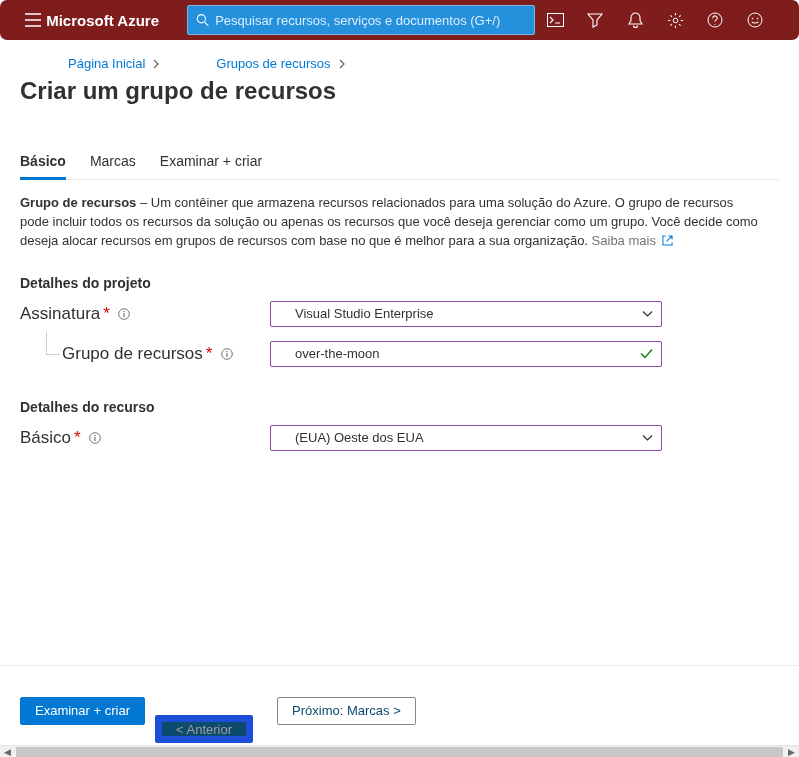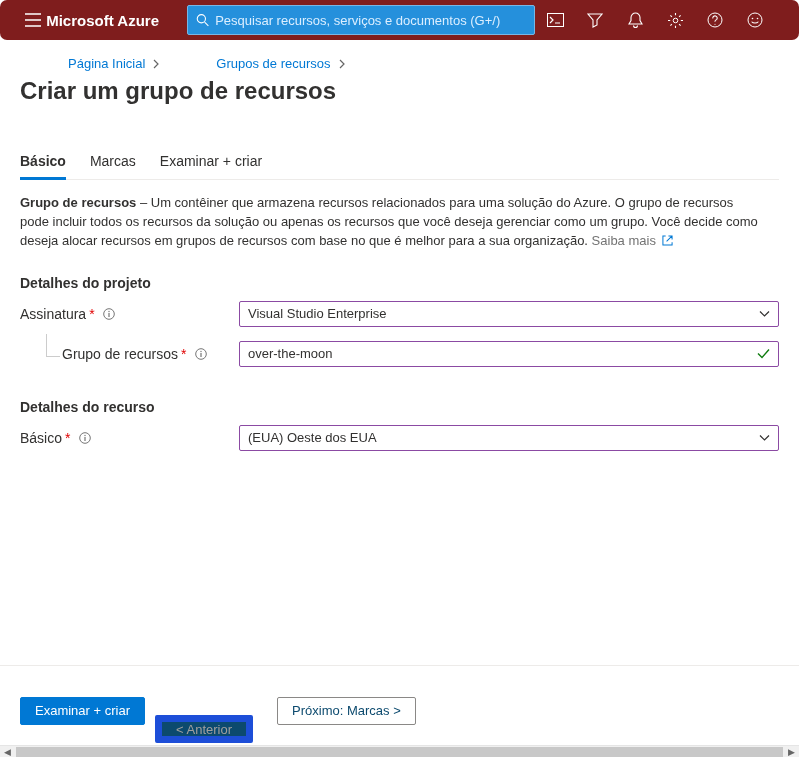--- a/index.html
+++ b/index.html
@@ -143,21 +143,21 @@
       margin-bottom: 10px;
       margin-top: 10px;
     }
     .form-row {
       display: flex;
       align-items: center;
       margin-bottom: 8px;
     }
     .form-label {
       width: 250px;
-      font-size: 14px;
+      font-size: 17px;
       display: flex;
       align-items: center;
     }
     .form-label.indent {
       padding-left: 42px;
       position: relative;
     }
     .form-label.indent::before {
       content: "";
       position: absolute;
@@ -182,25 +182,25 @@
       width: 13px;
       height: 13px;
       margin-left: 4px;
       align-items: center;
       justify-content: center;
     }
     .form-control {
       flex: 0 0 448px;
     }
     .select, .textinput {
-      width: 540px;
+      width: 392px;
       height: 26px;
       border: 1px solid #8b4aa3;
       border-radius: 2px;
-      padding: 0 28px 0 8px;
+      padding: 0 28px 0 24px;
       font-size: 13px;
       color: #323130;
       background: #fff;
       position: relative;
       display: flex;
       align-items: center;
       cursor: pointer;
     }
     .select .chev {
       position: absolute;

